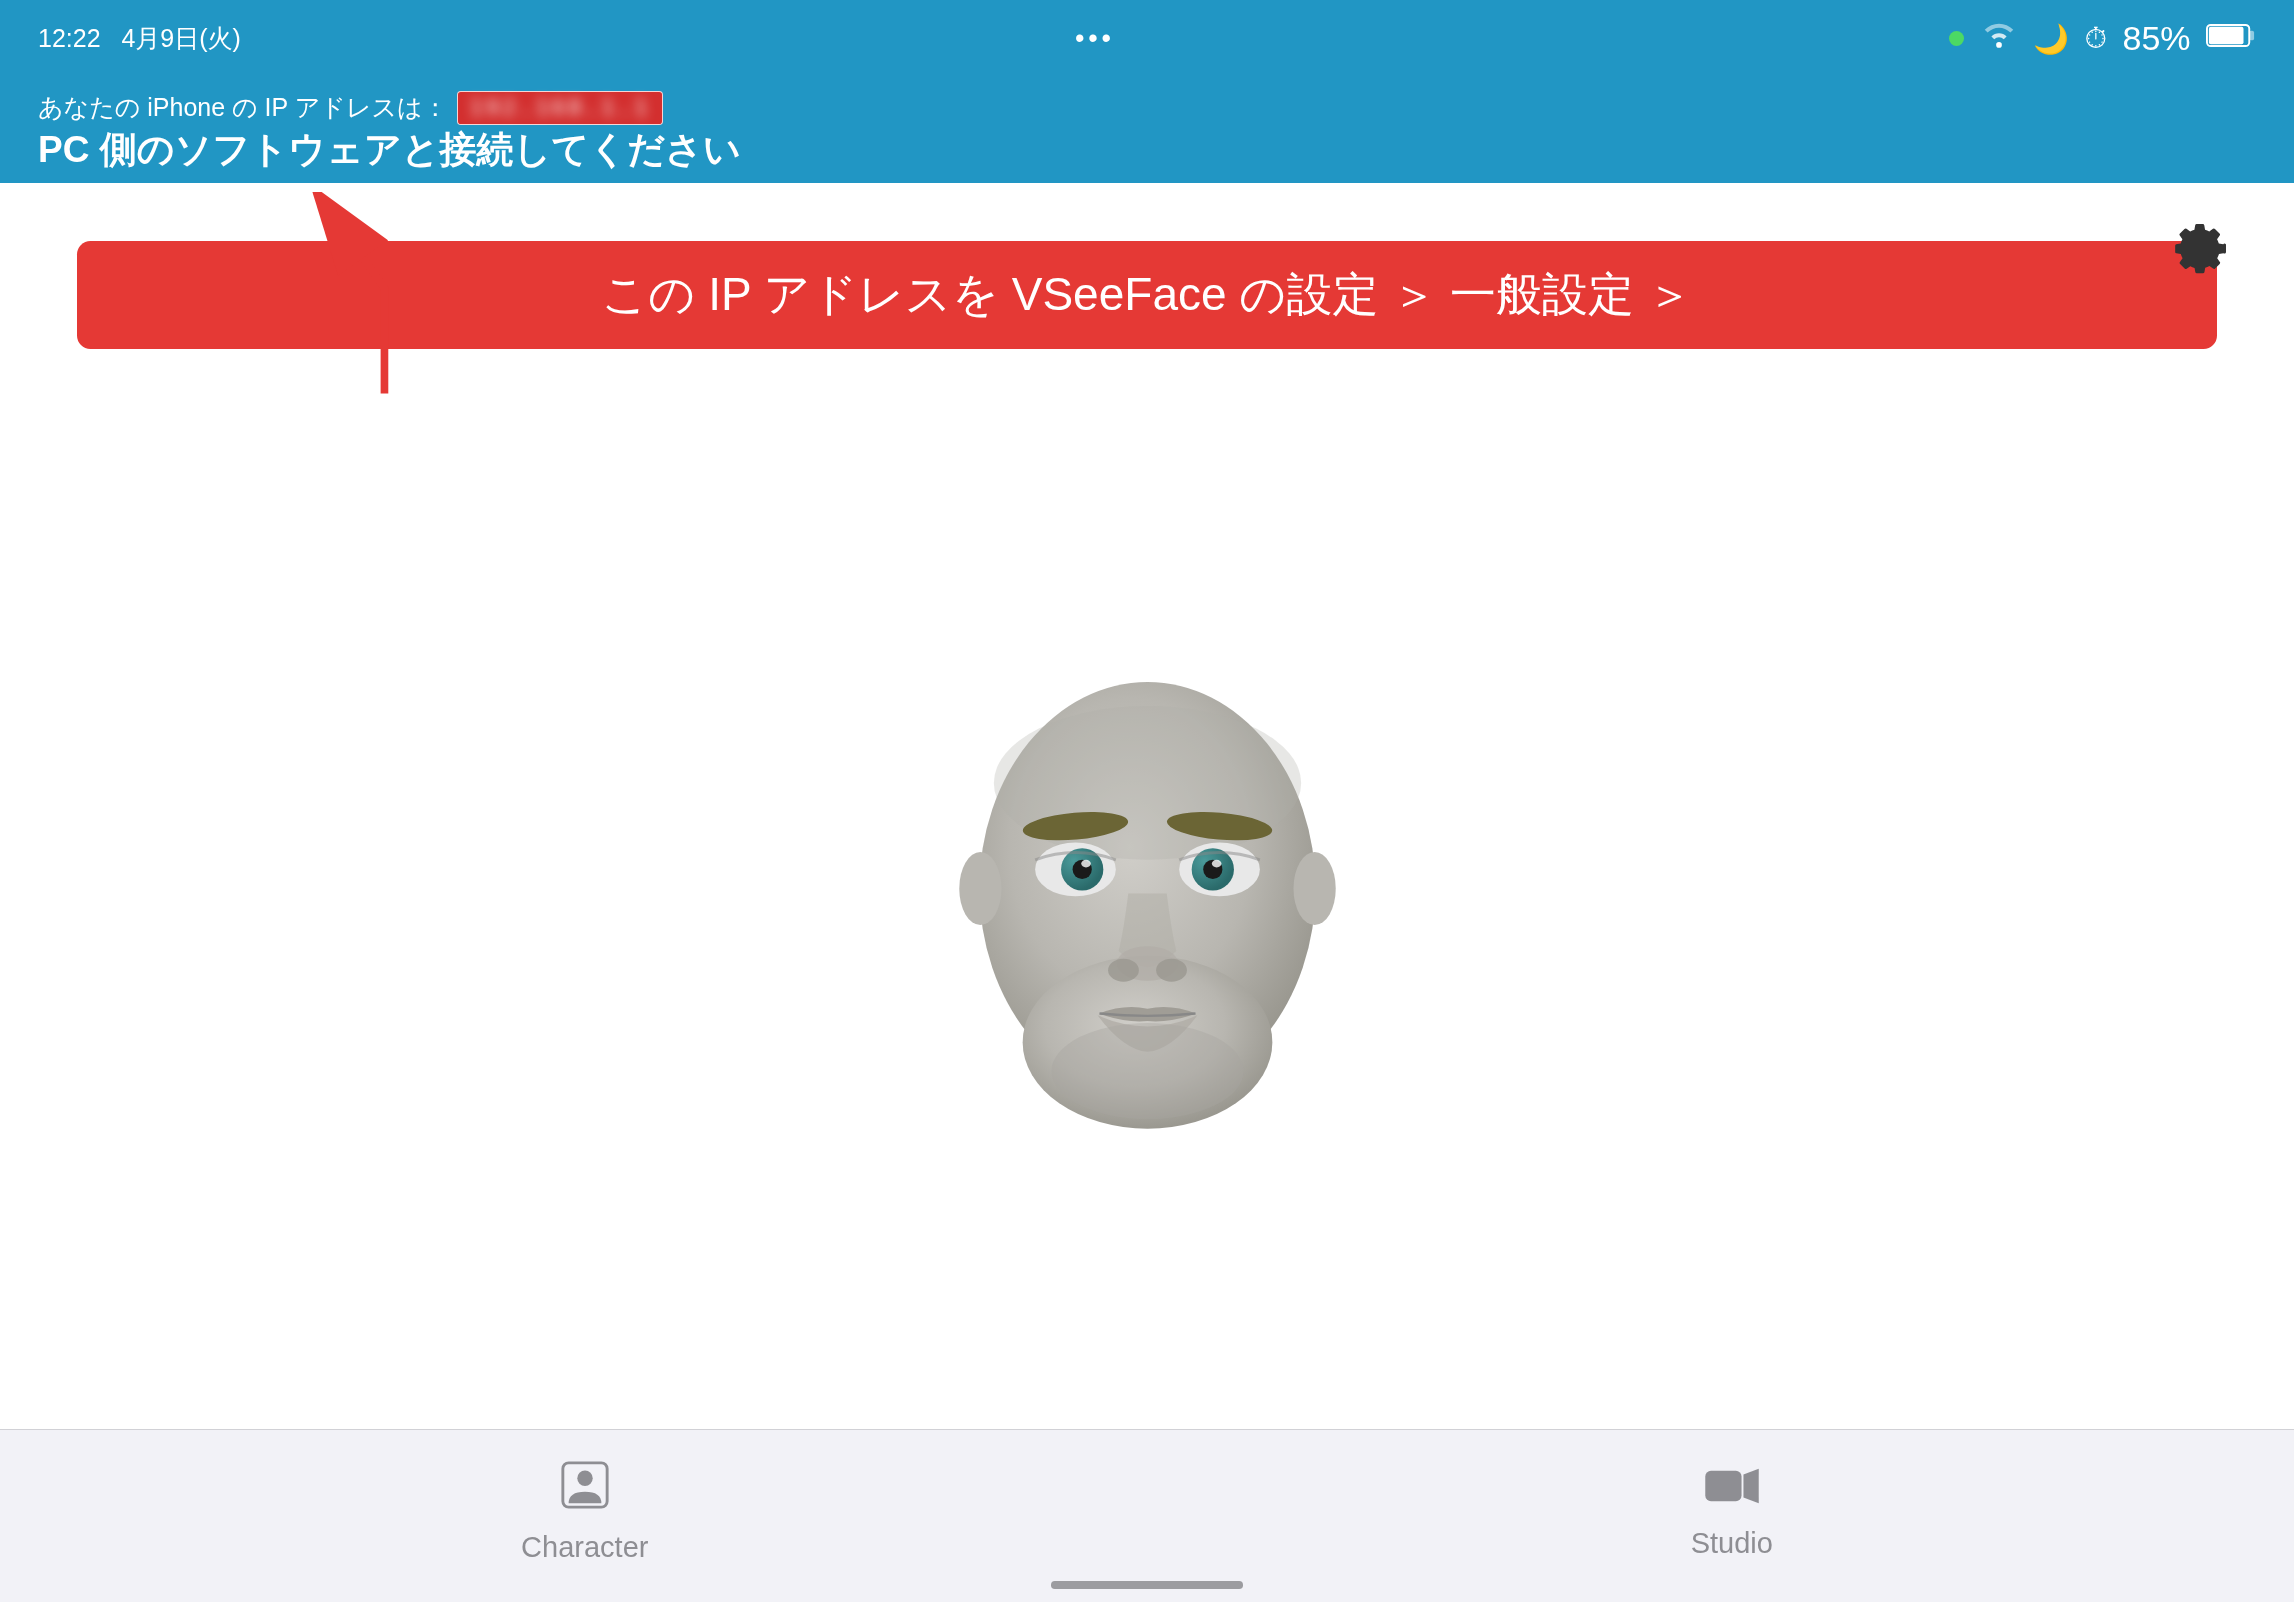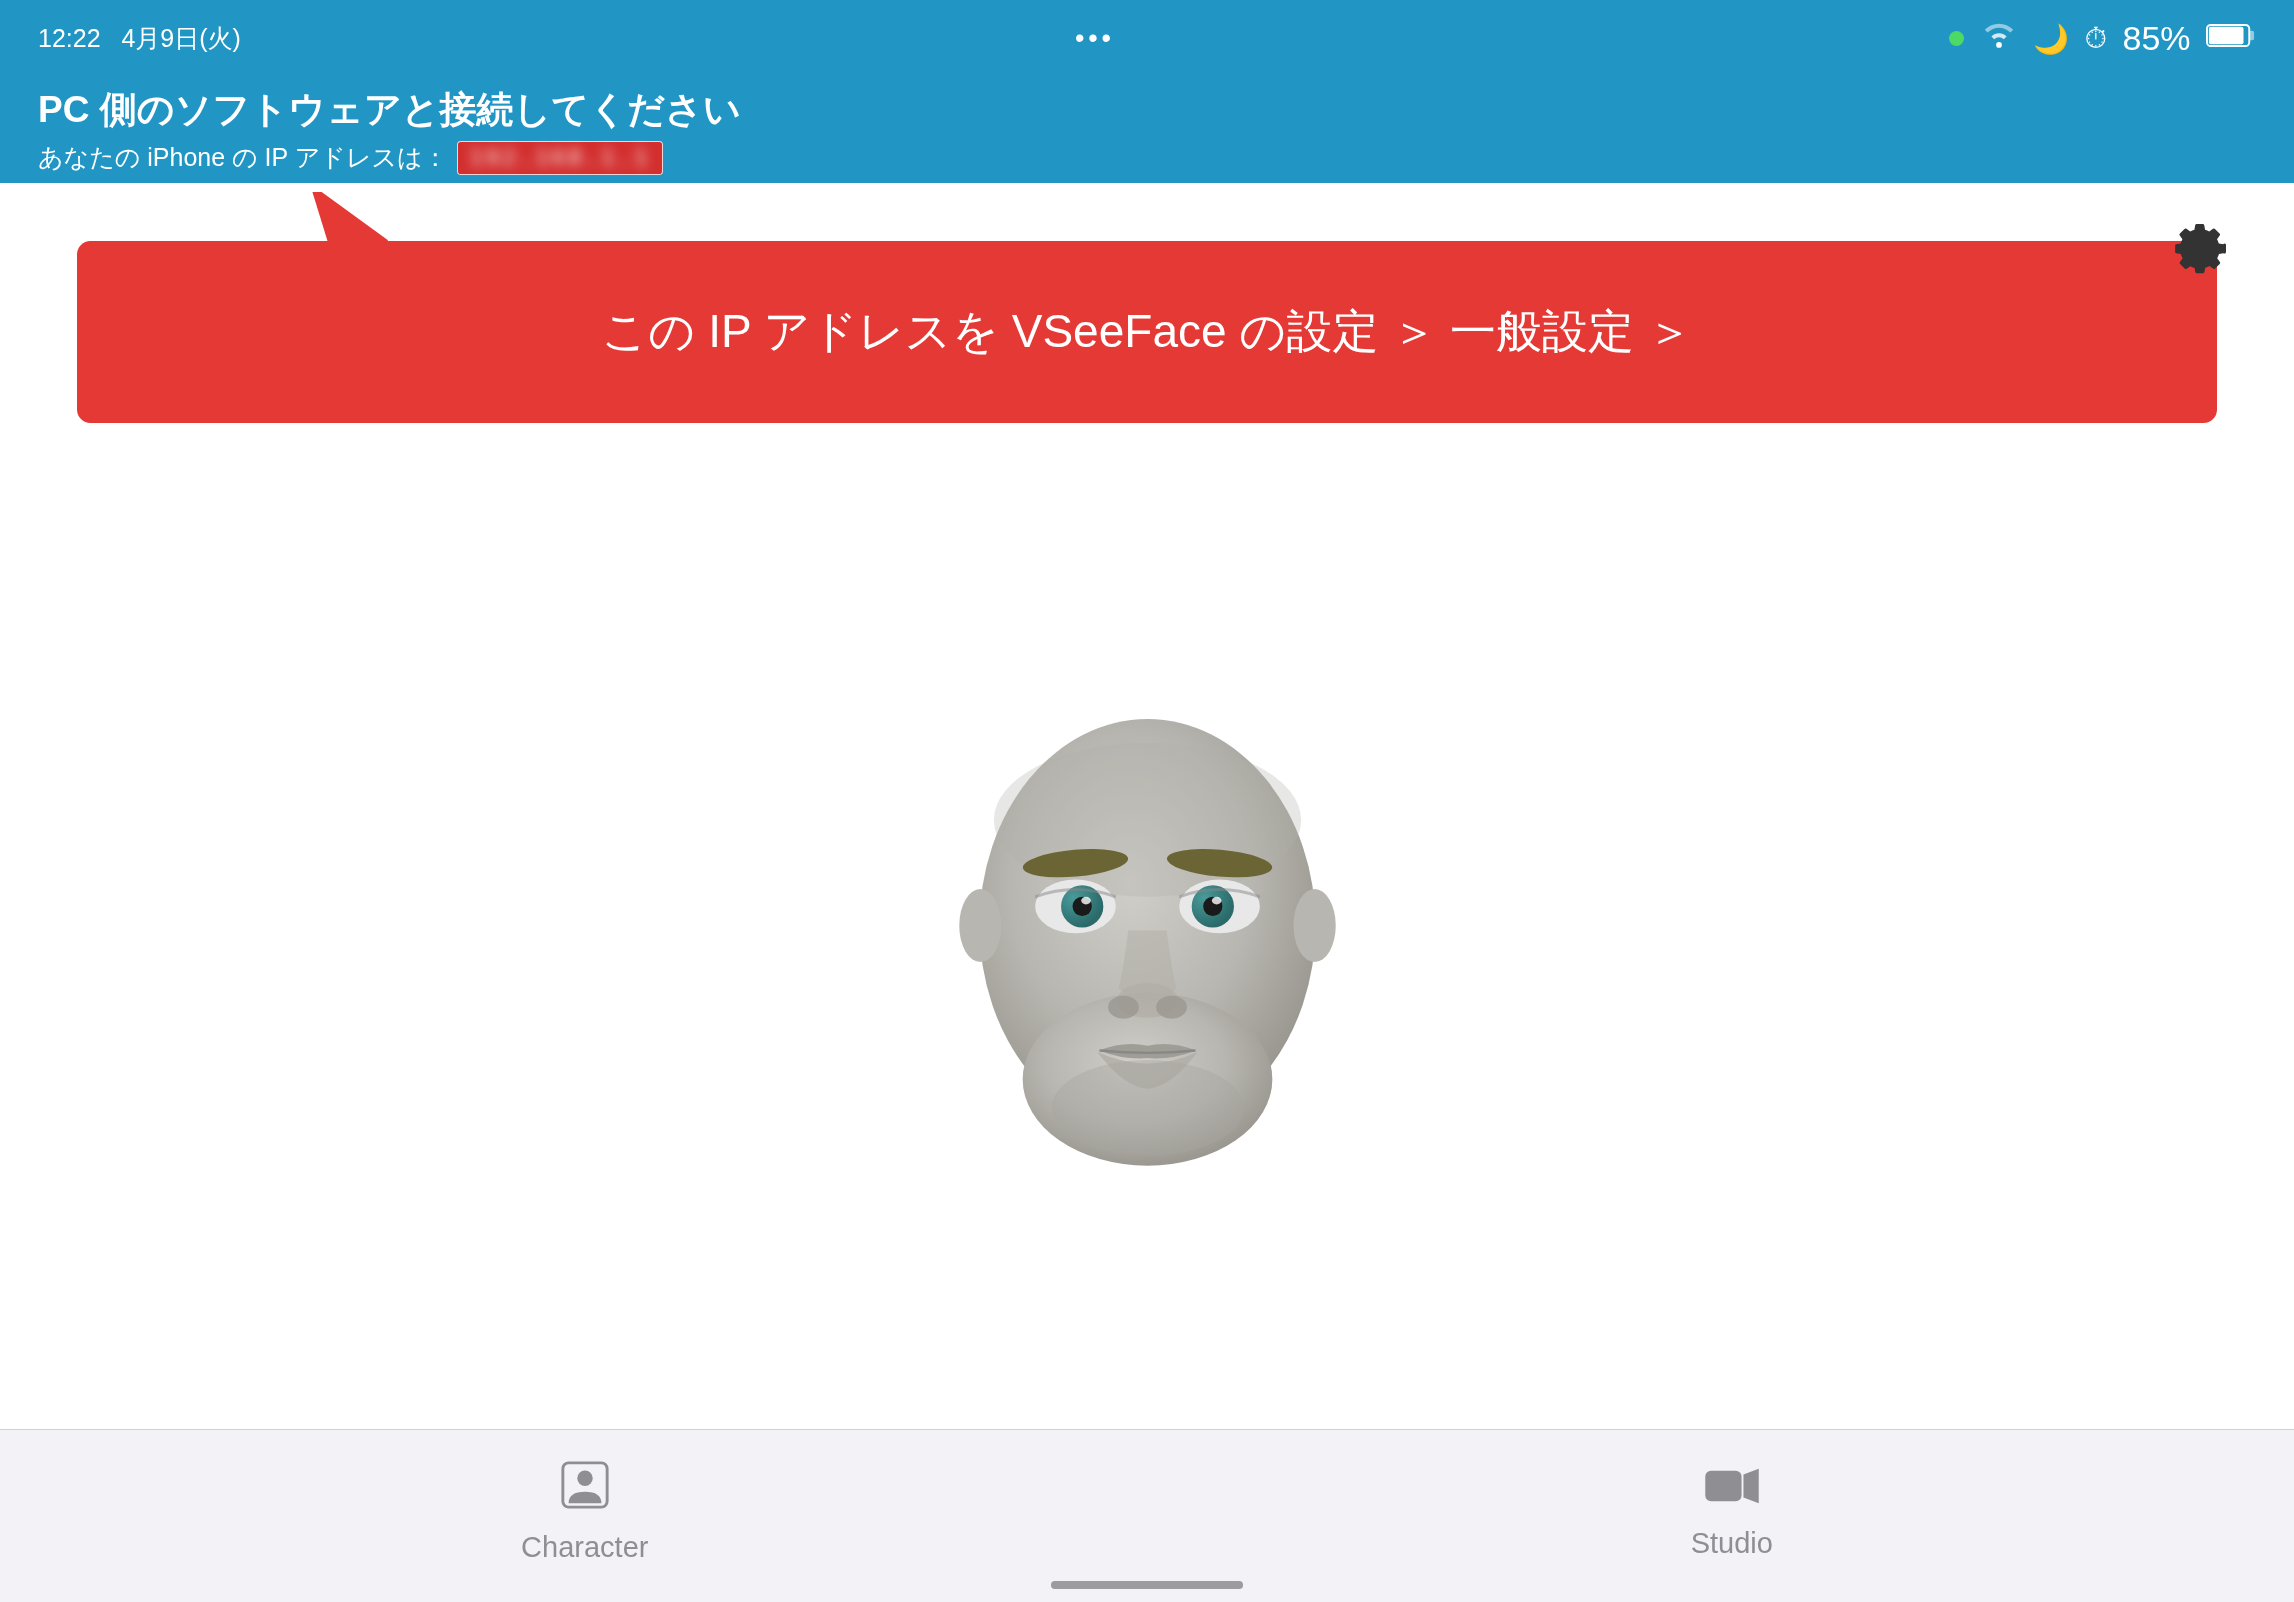--- a/index.html
+++ b/index.html
@@ -105,21 +105,21 @@
       background: #ffffff;
       display: flex;
       flex-direction: column;
       align-items: center;
     }
 
     
     #instruction-box {
       background: #e53935;
       color: #ffffff;
-      padding: 54px 77px;
+      padding: 17px 77px;
       margin: 58px 77px 38px;
       border-radius: 13.4px;
       text-align: center;
       font-size: 46px;
       line-height: 1.6;
       font-weight: 500;
       width: calc(100% - 154px);
     }
 
     
@@ -236,27 +236,27 @@
       <svg width="50" height="27" viewBox="0 0 52 28">
         <rect x="1" y="3" width="44" height="22" rx="4" ry="4" fill="none" stroke="white" stroke-width="2"></rect>
         <rect x="3" y="5" width="36" height="18" rx="2" ry="2" fill="white"></rect>
         <rect x="45" y="9" width="5" height="10" rx="2" ry="2" fill="white" opacity="0.5"></rect>
       </svg>
     </span>
   </div>
 </div>
 
 <div id="header-bar">
-  <div id="header-title">PC 側のソフトウェアと接続してください</div>
   <div id="header-subtitle">
     <span id="header-subtitle-text">あなたの iPhone の IP アドレスは：</span>
     <span id="ip-badge">
       <span style="filter: blur(5.8px); letter-spacing:3.8px; font-family:monospace;">192.168.1.1</span>
     </span>
   </div>
+  <div id="header-title">PC 側のソフトウェアと接続してください</div>
 </div>
 
 <div class="arrow-up">
   <svg width="173" height="211" viewBox="0 0 180 220">
 
     <defs>
       <marker id="arrowhead" markerWidth="12" markerHeight="8" refX="6" refY="4" orient="auto">
         <polygon points="0 0, 12 4, 0 8" fill="#e53935"></polygon>
       </marker>
     </defs>

